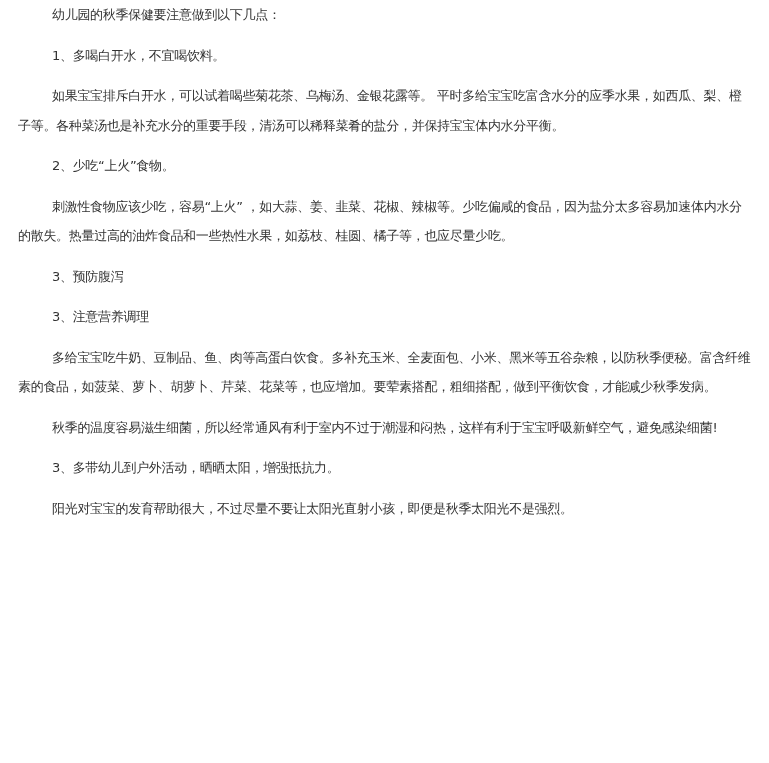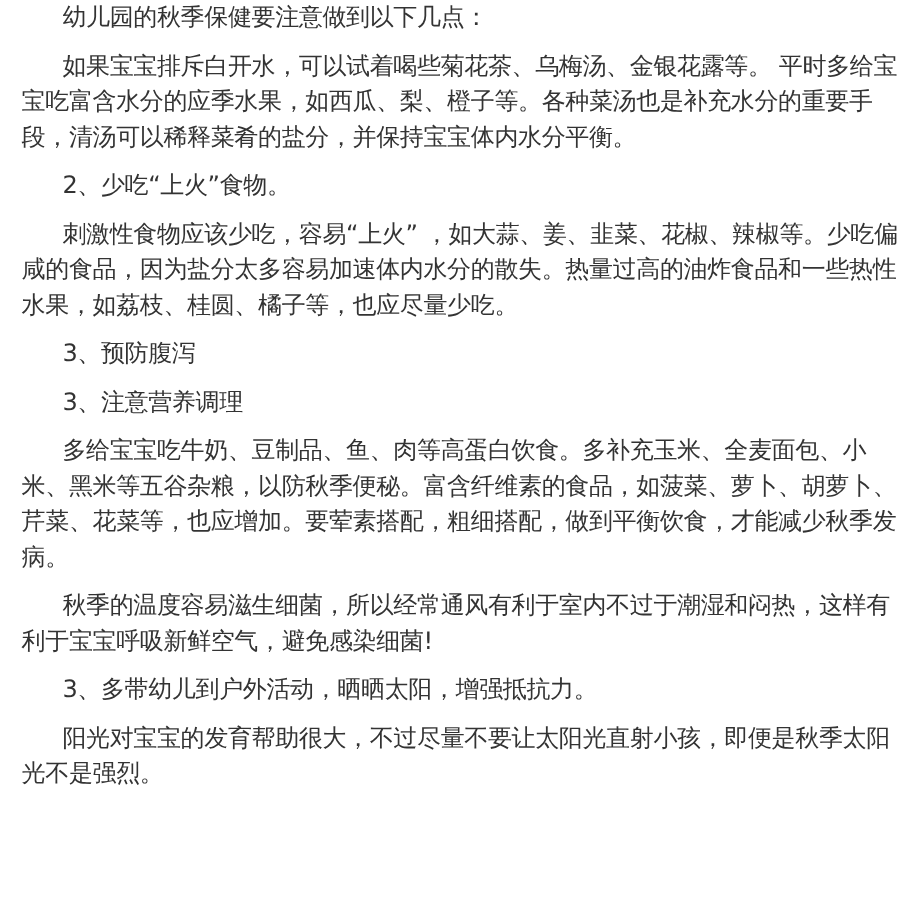--- a/index.html
+++ b/index.html
@@ -3,34 +3,35 @@
 <meta charset="utf-8">
 <style>
   html, body { margin: 0; padding: 0; background: #ffffff; }
   body {
     width: 769px; height: 763px; overflow: hidden;
     font-family: "DejaVu Sans", "Liberation Sans", sans-serif;
     color: #333333;
   }
   .article { position: relative; padding: 0 18px 0 18px; }
   .p {
-    font-size: 20px;
+    font-size: 13px;
     line-height: 29.5px;
     text-indent: 34px;
     margin: 0 0 11px 0;
     letter-spacing: -0.3px;
     word-break: break-all;
   }
   .p.first { margin-top: 0; }
 </style>
 </head>
 <body>
 
 <div class="article">
   <p class="p first">幼儿园的秋季保健要注意做到以下几点：</p>
+  <p class="p">1、多喝白开水，不宜喝饮料。</p>
   <p class="p">如果宝宝排斥白开水，可以试着喝些菊花茶、乌梅汤、金银花露等。 平时多给宝宝吃富含水分的应季水果，如西瓜、梨、橙子等。各种菜汤也是补充水分的重要手段，清汤可以稀释菜肴的盐分，并保持宝宝体内水分平衡。</p>
   <p class="p">2、少吃“上火”食物。</p>
   <p class="p">刺激性食物应该少吃，容易“上火” ，如大蒜、姜、韭菜、花椒、辣椒等。少吃偏咸的食品，因为盐分太多容易加速体内水分的散失。热量过高的油炸食品和一些热性水果，如荔枝、桂圆、橘子等，也应尽量少吃。</p>
   <p class="p">3、预防腹泻</p>
   <p class="p">3、注意营养调理</p>
   <p class="p">多给宝宝吃牛奶、豆制品、鱼、肉等高蛋白饮食。多补充玉米、全麦面包、小米、黑米等五谷杂粮，以防秋季便秘。富含纤维素的食品，如菠菜、萝卜、胡萝卜、芹菜、花菜等，也应增加。要荤素搭配，粗细搭配，做到平衡饮食，才能减少秋季发病。</p>
   <p class="p">秋季的温度容易滋生细菌，所以经常通风有利于室内不过于潮湿和闷热，这样有利于宝宝呼吸新鲜空气，避免感染细菌!</p>
   <p class="p">3、多带幼儿到户外活动，晒晒太阳，增强抵抗力。</p>
   <p class="p">阳光对宝宝的发育帮助很大，不过尽量不要让太阳光直射小孩，即便是秋季太阳光不是强烈。</p>
 </div>

